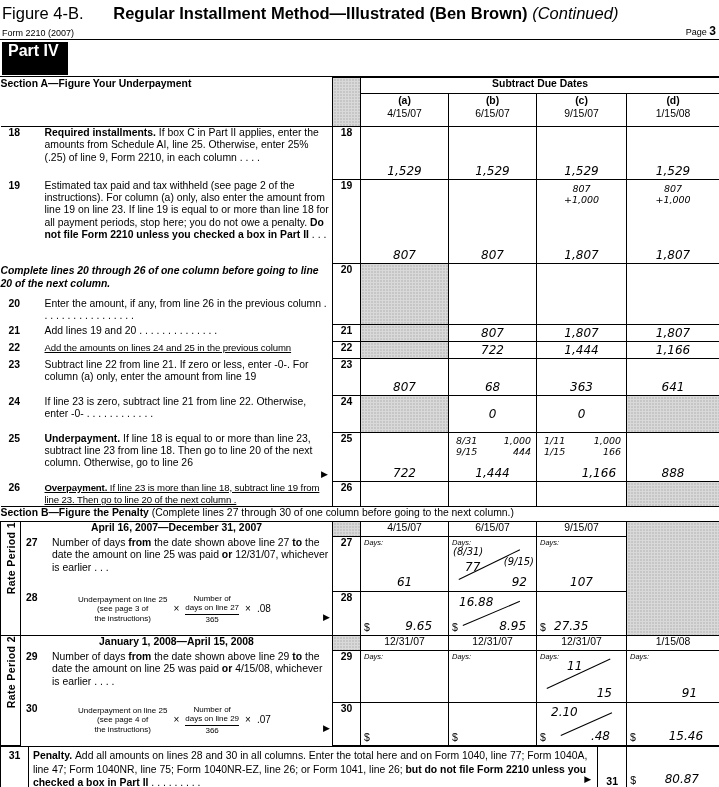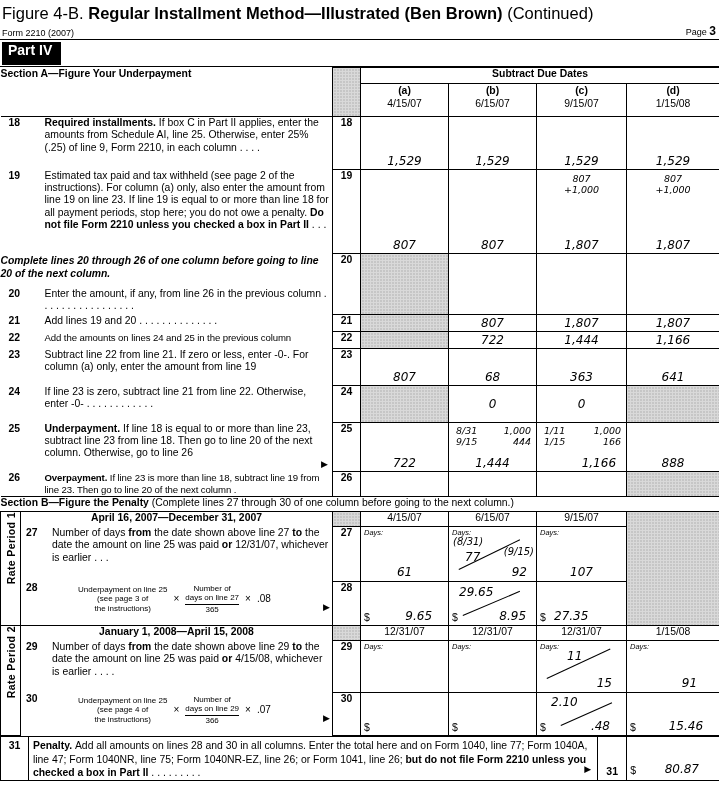--- a/index.html
+++ b/index.html
@@ -3,48 +3,48 @@
 <meta charset="utf-8">
 <style>
   html,body{margin:0;padding:0;background:#fff;}
   .page{position:relative;width:719px;height:787px;background:#fff;color:#000;
         font-family:"Liberation Sans",sans-serif;overflow:hidden;box-sizing:border-box;}
   .bold{font-weight:bold;}
   .italic{font-style:italic;}
 
   
   .title-line{padding:4px 4px 0 2px;font-size:16.5px;white-space:nowrap;}
-  .t-bold{font-weight:bold;}
-  .t-it{}
+  .t-bold{font-weight:bold;margin-left:25px;}
+  .t-it{font-style:italic;}
   .meta-line{display:flex;justify-content:space-between;align-items:flex-end;
              font-size:9px;padding:1px 3px 1px 2px;border-bottom:1px solid #000;}
   .page-num{font-weight:bold;font-size:12px;}
   .part-bar{display:flex;align-items:center;gap:9px;padding:1.5px 2px;border-bottom:1.5px solid #000;font-size:11px;}
-  .part-badge{background:#000;color:#fff;font-weight:bold;padding:0 9px 7px 6px;font-size:14px;}
+  .part-badge{background:#000;color:#fff;font-weight:bold;padding:0 9px 15px 6px;font-size:16px;}
   .part-title{font-weight:bold;}
 
   
   table.main{border-collapse:collapse;table-layout:fixed;width:719px;}
   table.main td{padding:0;vertical-align:top;font-size:10.4px;box-sizing:border-box;position:relative;}
   .gridcell{border:1px solid #000;}
   .shaded{background-color:#d9d9d9;
           background-image:radial-gradient(#8e8e8e 0.7px,rgba(0,0,0,0) 0.8px);
           background-size:3px 3px;}
   .numcol{text-align:center;font-weight:bold;vertical-align:bottom;padding-bottom:1px;}
   .seca-title{font-weight:bold;font-size:11.5px;vertical-align:middle;padding-left:3px;border-bottom:1px solid #000;}
   .pdd{font-weight:bold;text-align:center;font-size:11px;vertical-align:middle;}
   .colhead{text-align:center;vertical-align:middle;line-height:13px;}
   .colhead .cl{font-weight:bold;}
 
   .desc{padding:1px 2px 0 0;line-height:12.4px;}
   .drow{display:flex;}
   .dnum{flex:0 0 36px;padding-left:8px;font-weight:bold;}
   .dnum-b{flex:0 0 26px;padding-left:5px;font-weight:bold;}
   .dtext{flex:1;padding-right:3px;}
-  .compressed .dtext{font-size:9.6px;letter-spacing:-0.1px;}
+  .compressed .dtext{font-size:9.6px;letter-spacing:-0.1px;text-decoration:underline;}
   .note-cell{font-weight:bold;font-style:italic;padding-left:36px;line-height:13px;}
   .arrow-br{position:absolute;right:4px;bottom:1px;font-size:9px;}
 
   .val{position:absolute;left:0;right:0;bottom:1px;text-align:center;}
   .hw{font-style:italic;font-size:12px;font-family:"DejaVu Sans",sans-serif;}
   .cellnotes{text-align:center;font-style:italic;font-size:9.5px;line-height:11px;padding-top:3px;
              font-family:"DejaVu Sans",sans-serif;}
   .minirow{display:flex;justify-content:space-between;padding:0 5px 0 7px;
            font-style:italic;font-size:9.5px;line-height:11px;font-family:"DejaVu Sans",sans-serif;}
   .minirow:first-child{padding-top:2px;}
@@ -392,21 +392,21 @@
             <span class="f-arrow">▶</span>
           </div>
         </div>
       </td>
       <td class="gridcell numcol">28</td>
       <td class="gridcell">
         <span class="dollar">$</span>
         <span class="dv" style="right:16px;bottom:2px">9.65</span>
       </td>
       <td class="gridcell">
-        <span class="dv" style="left:10px;top:3px">29.65</span>
+        <span class="dv" style="left:10px;top:3px">16.88</span>
         <i class="slash" style="left:14px;bottom:9px;width:62px;transform:rotate(-23deg)"></i>
         <span class="dollar">$</span>
         <span class="dv" style="right:10px;bottom:2px">8.95</span>
       </td>
       <td class="gridcell">
         <span class="dollar">$</span>
         <span class="dv" style="left:17px;bottom:2px">27.35</span>
       </td>
     </tr>
 

